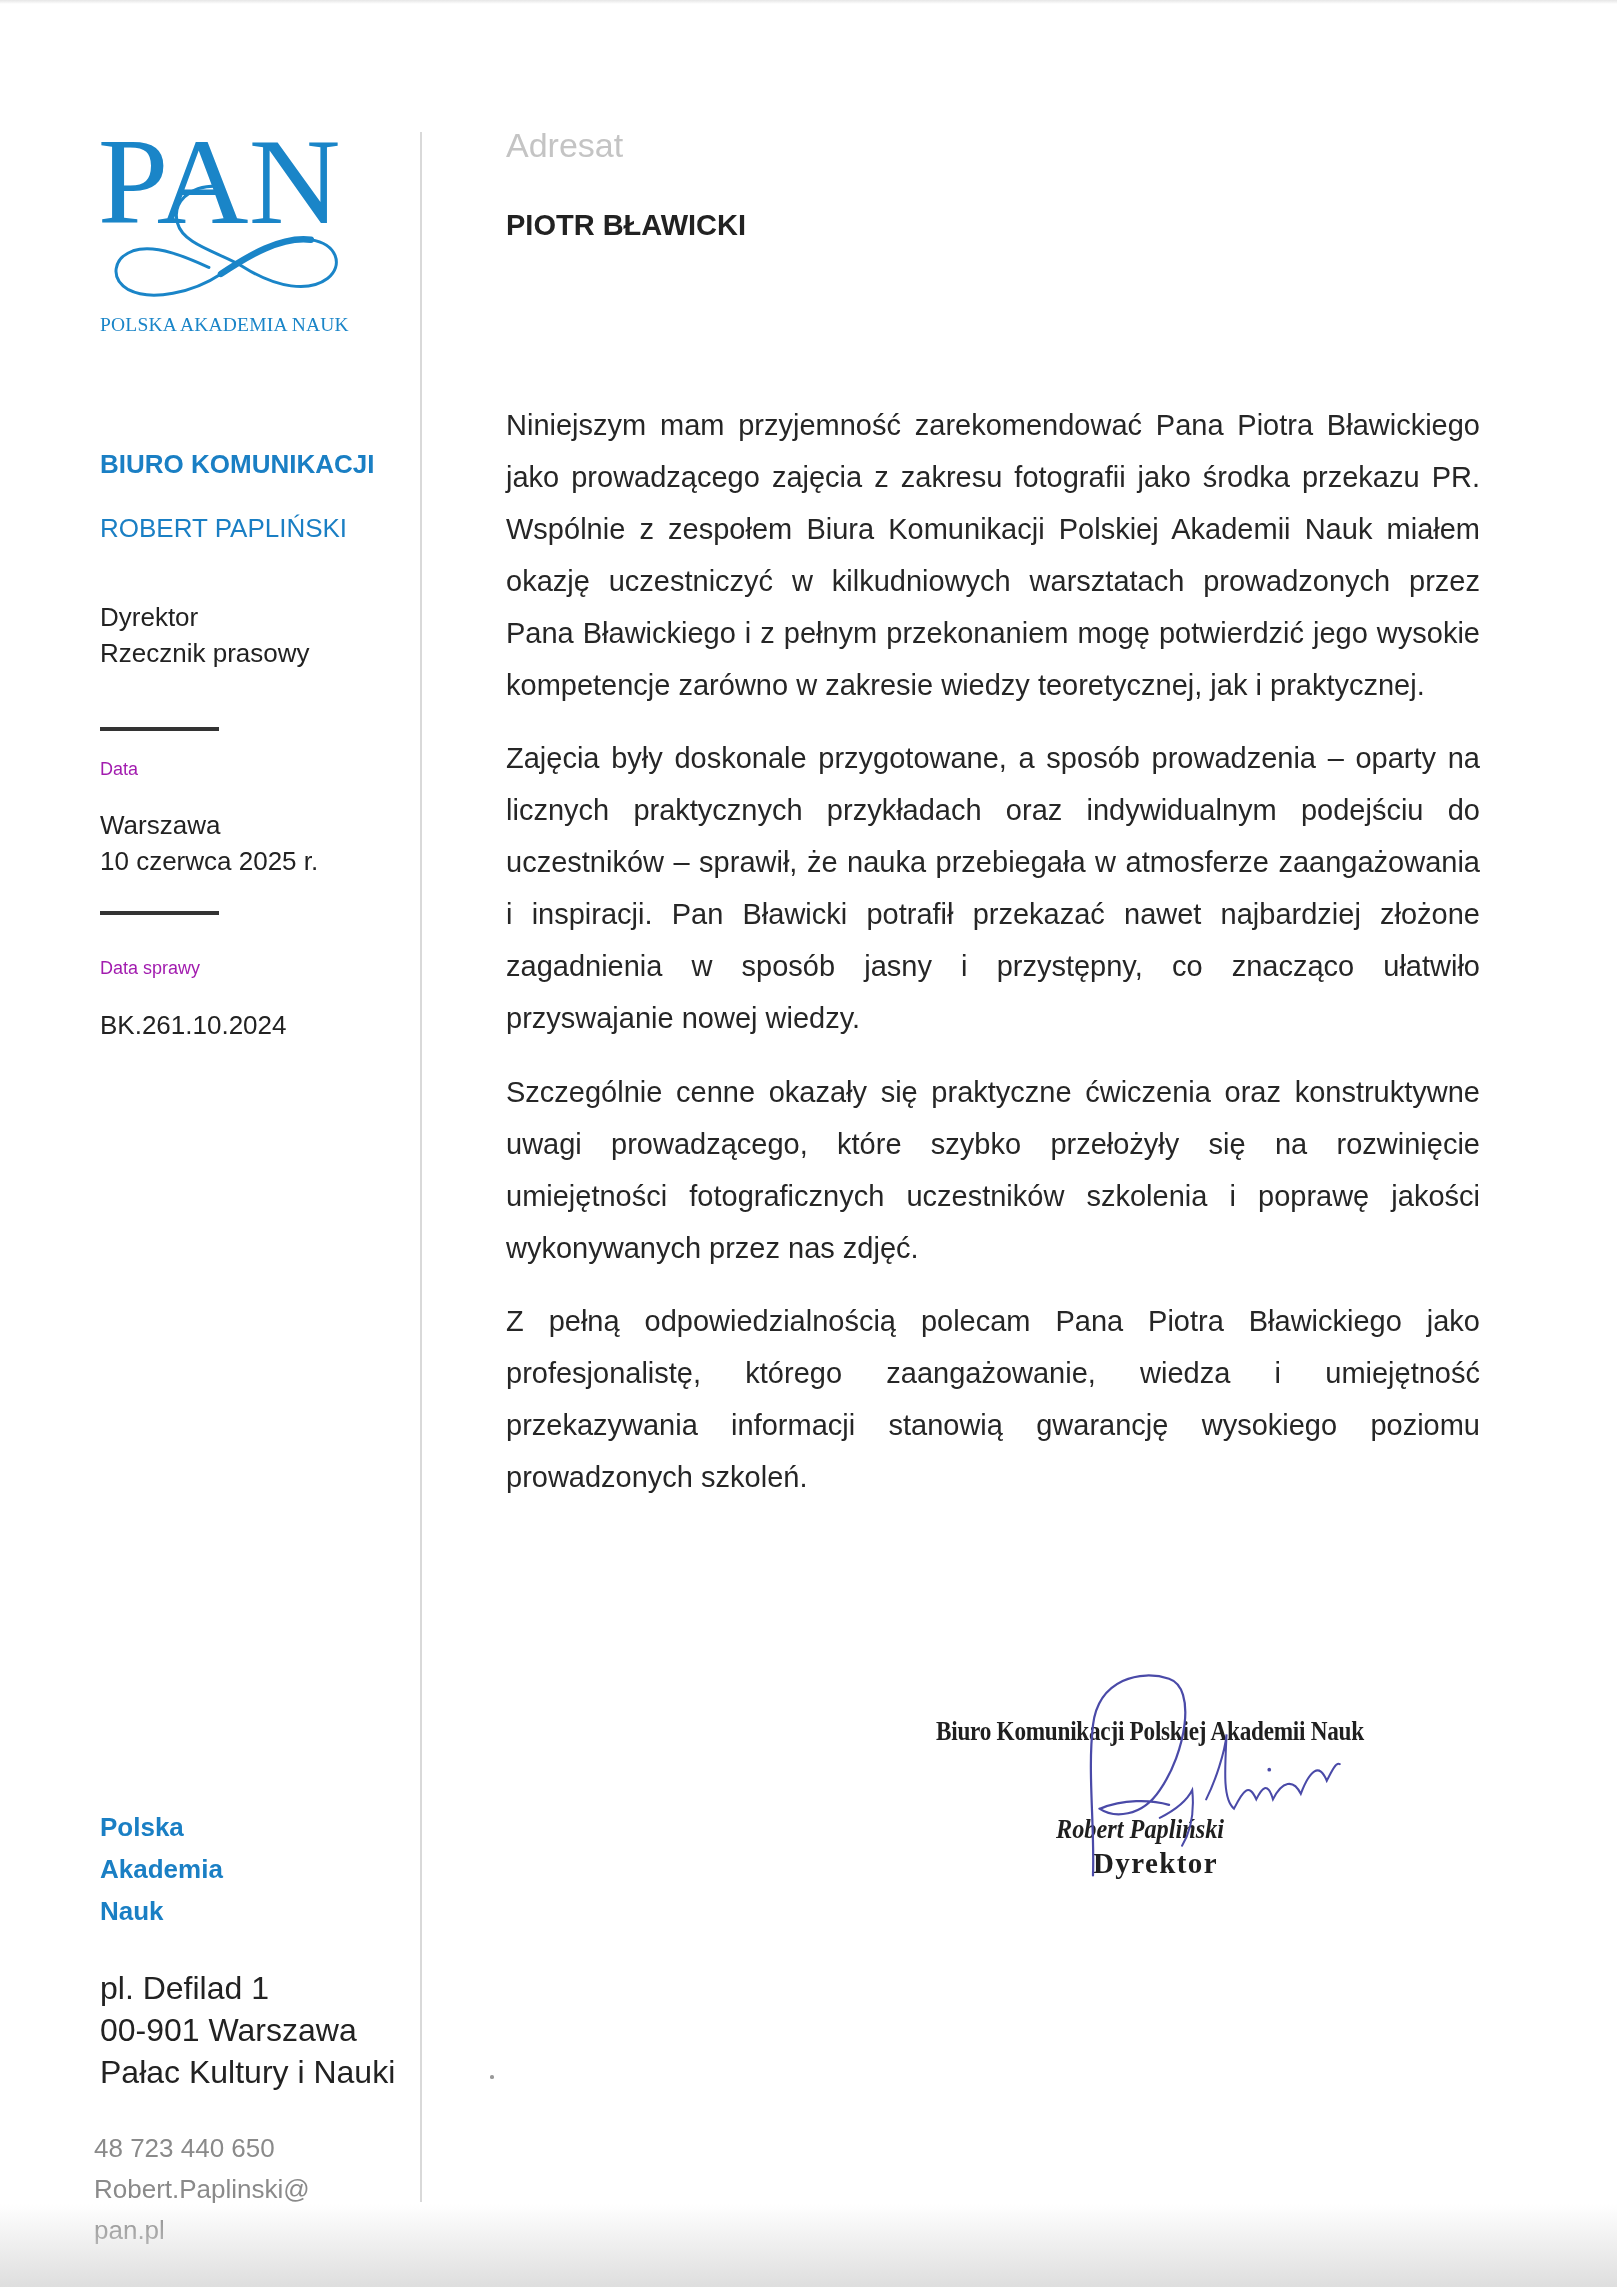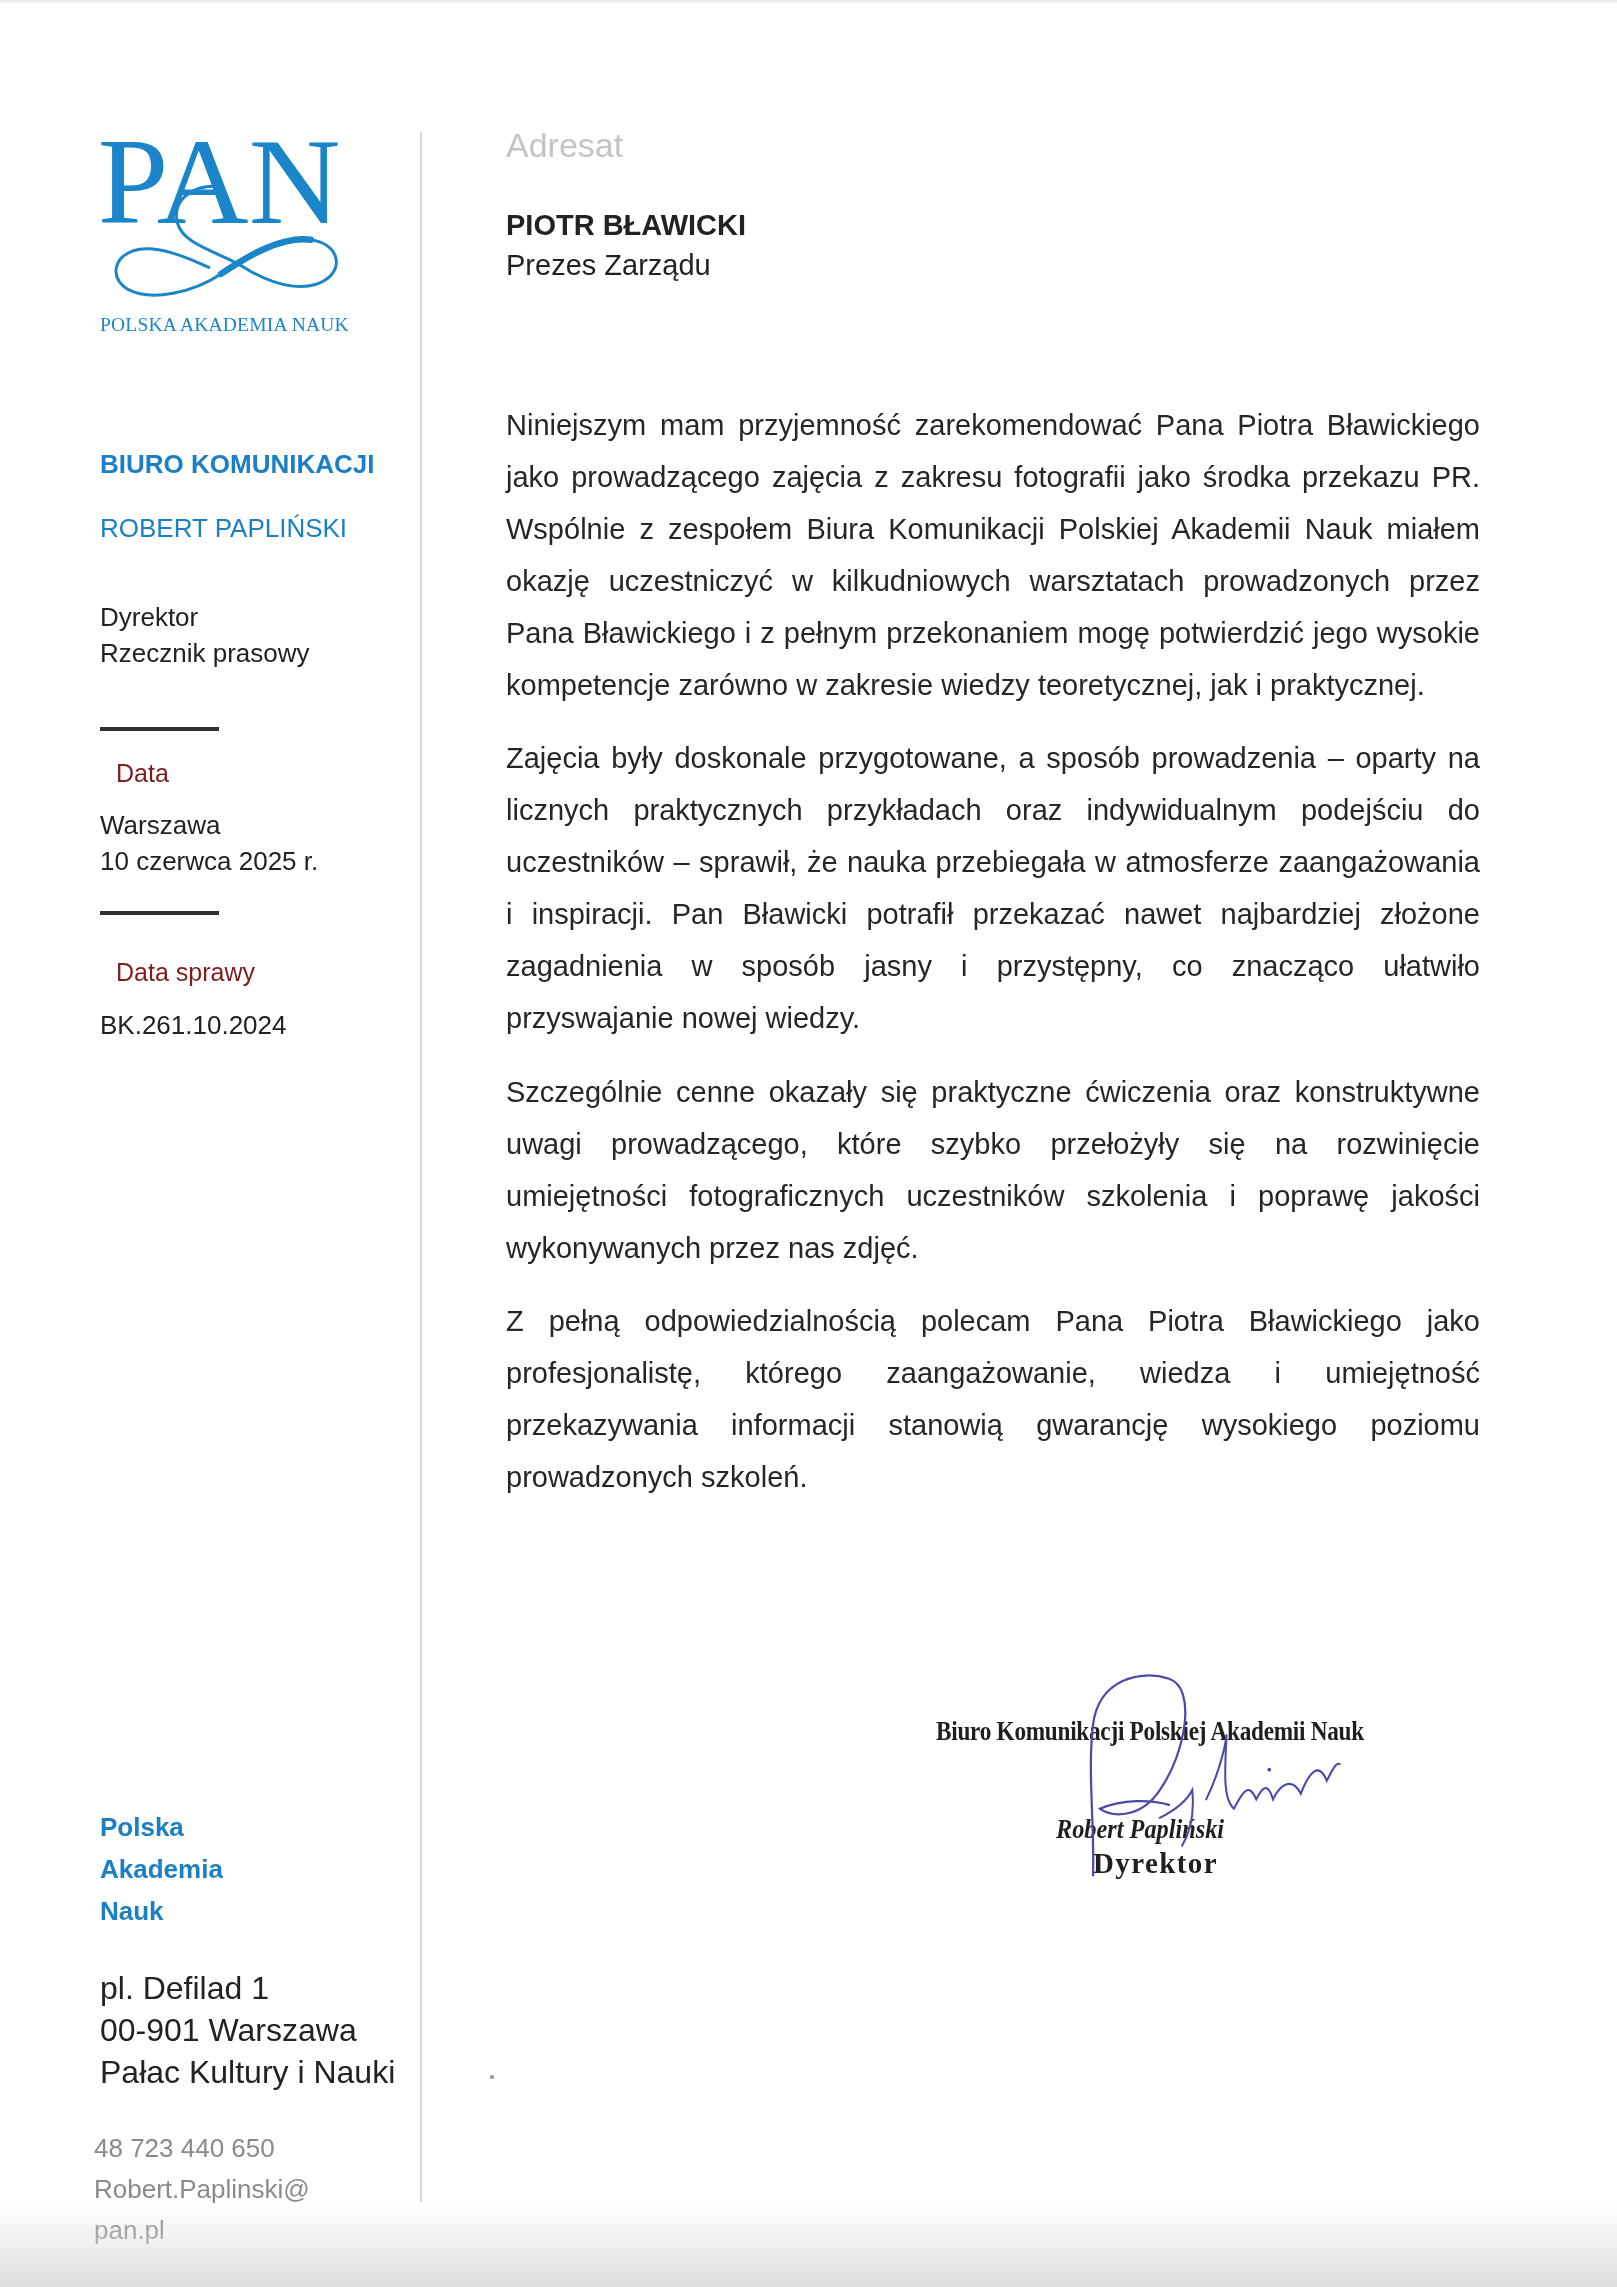--- a/index.html
+++ b/index.html
@@ -16,21 +16,21 @@
   
   .logo { position:absolute; left:96px; top:130px; width:250px; height:213px; }
   .logo svg { display:block; }
   .logo-sub { position:absolute; left:100px; top:314px; font-family:"Liberation Serif", "DejaVu Serif", serif; font-size:19.5px; color:#1a85c8; letter-spacing:0.2px; white-space:nowrap; }
 
   
   .side { position:absolute; left:100px; white-space:nowrap; }
   .blue-bold { color:#1a7fc4; font-weight:bold; font-size:26px; }
   .blue { color:#1a7fc4; font-size:26px; }
   .dark { color:#222; font-size:26px; line-height:36px; }
-  .muted { color:#7f1d1d; font-size:25px;margin-left:16px; }
+  .muted { color:#a21caf; font-size:18px; }
   .gray { color:#8a8a8a; font-size:26px; line-height:41px; }
   .rule { position:absolute; left:100px; width:119px; height:3.7px; background:#333; }
 
   .org { position:absolute; left:100px; top:1806px; color:#1a7fc4; font-weight:bold; font-size:26px; line-height:42px; }
   .addr { position:absolute; left:100px; top:1967px; color:#222; font-size:32px; line-height:42px; }
   .contact { position:absolute; left:94px; top:2128px; }
 
   
   .main { position:absolute; left:506px; width:974px; }
   .adresat-label { top:126px; color:#c4c4c4; font-size:34px; }
@@ -91,21 +91,20 @@
 </div>
 <div class="contact gray">
   <div>48 723 440 650</div>
   <div>Robert.Paplinski@</div>
   <div>pan.pl</div>
 </div>
 
 <div class="main adresat-label">Adresat</div>
 <div class="main recipient">
   <div class="name">PIOTR BŁAWICKI</div>
-  <div>Prezes Zarządu</div>
 </div>
 
 <div class="main body-text">
   <p>Niniejszym mam przyjemność zarekomendować Pana Piotra Bławickiego jako prowadzącego zajęcia z zakresu fotografii jako środka przekazu PR. Wspólnie z zespołem Biura Komunikacji Polskiej Akademii Nauk miałem okazję uczestniczyć w kilkudniowych warsztatach prowadzonych przez Pana Bławickiego i z pełnym przekonaniem mogę potwierdzić jego wysokie kompetencje zarówno w zakresie wiedzy teoretycznej, jak i praktycznej.</p>
   <p>Zajęcia były doskonale przygotowane, a sposób prowadzenia – oparty na licznych praktycznych przykładach oraz indywidualnym podejściu do uczestników – sprawił, że nauka przebiegała w atmosferze zaangażowania i inspiracji. Pan Bławicki potrafił przekazać nawet najbardziej złożone zagadnienia w sposób jasny i przystępny, co znacząco ułatwiło przyswajanie nowej wiedzy.</p>
   <p>Szczególnie cenne okazały się praktyczne ćwiczenia oraz konstruktywne uwagi prowadzącego, które szybko przełożyły się na rozwinięcie umiejętności fotograficznych uczestników szkolenia i poprawę jakości wykonywanych przez nas zdjęć.</p>
   <p>Z pełną odpowiedzialnością polecam Pana Piotra Bławickiego jako profesjonalistę, którego zaangażowanie, wiedza i umiejętność przekazywania informacji stanowią gwarancję wysokiego poziomu prowadzonych szkoleń.</p>
 </div>
 
 <div class="sig">

